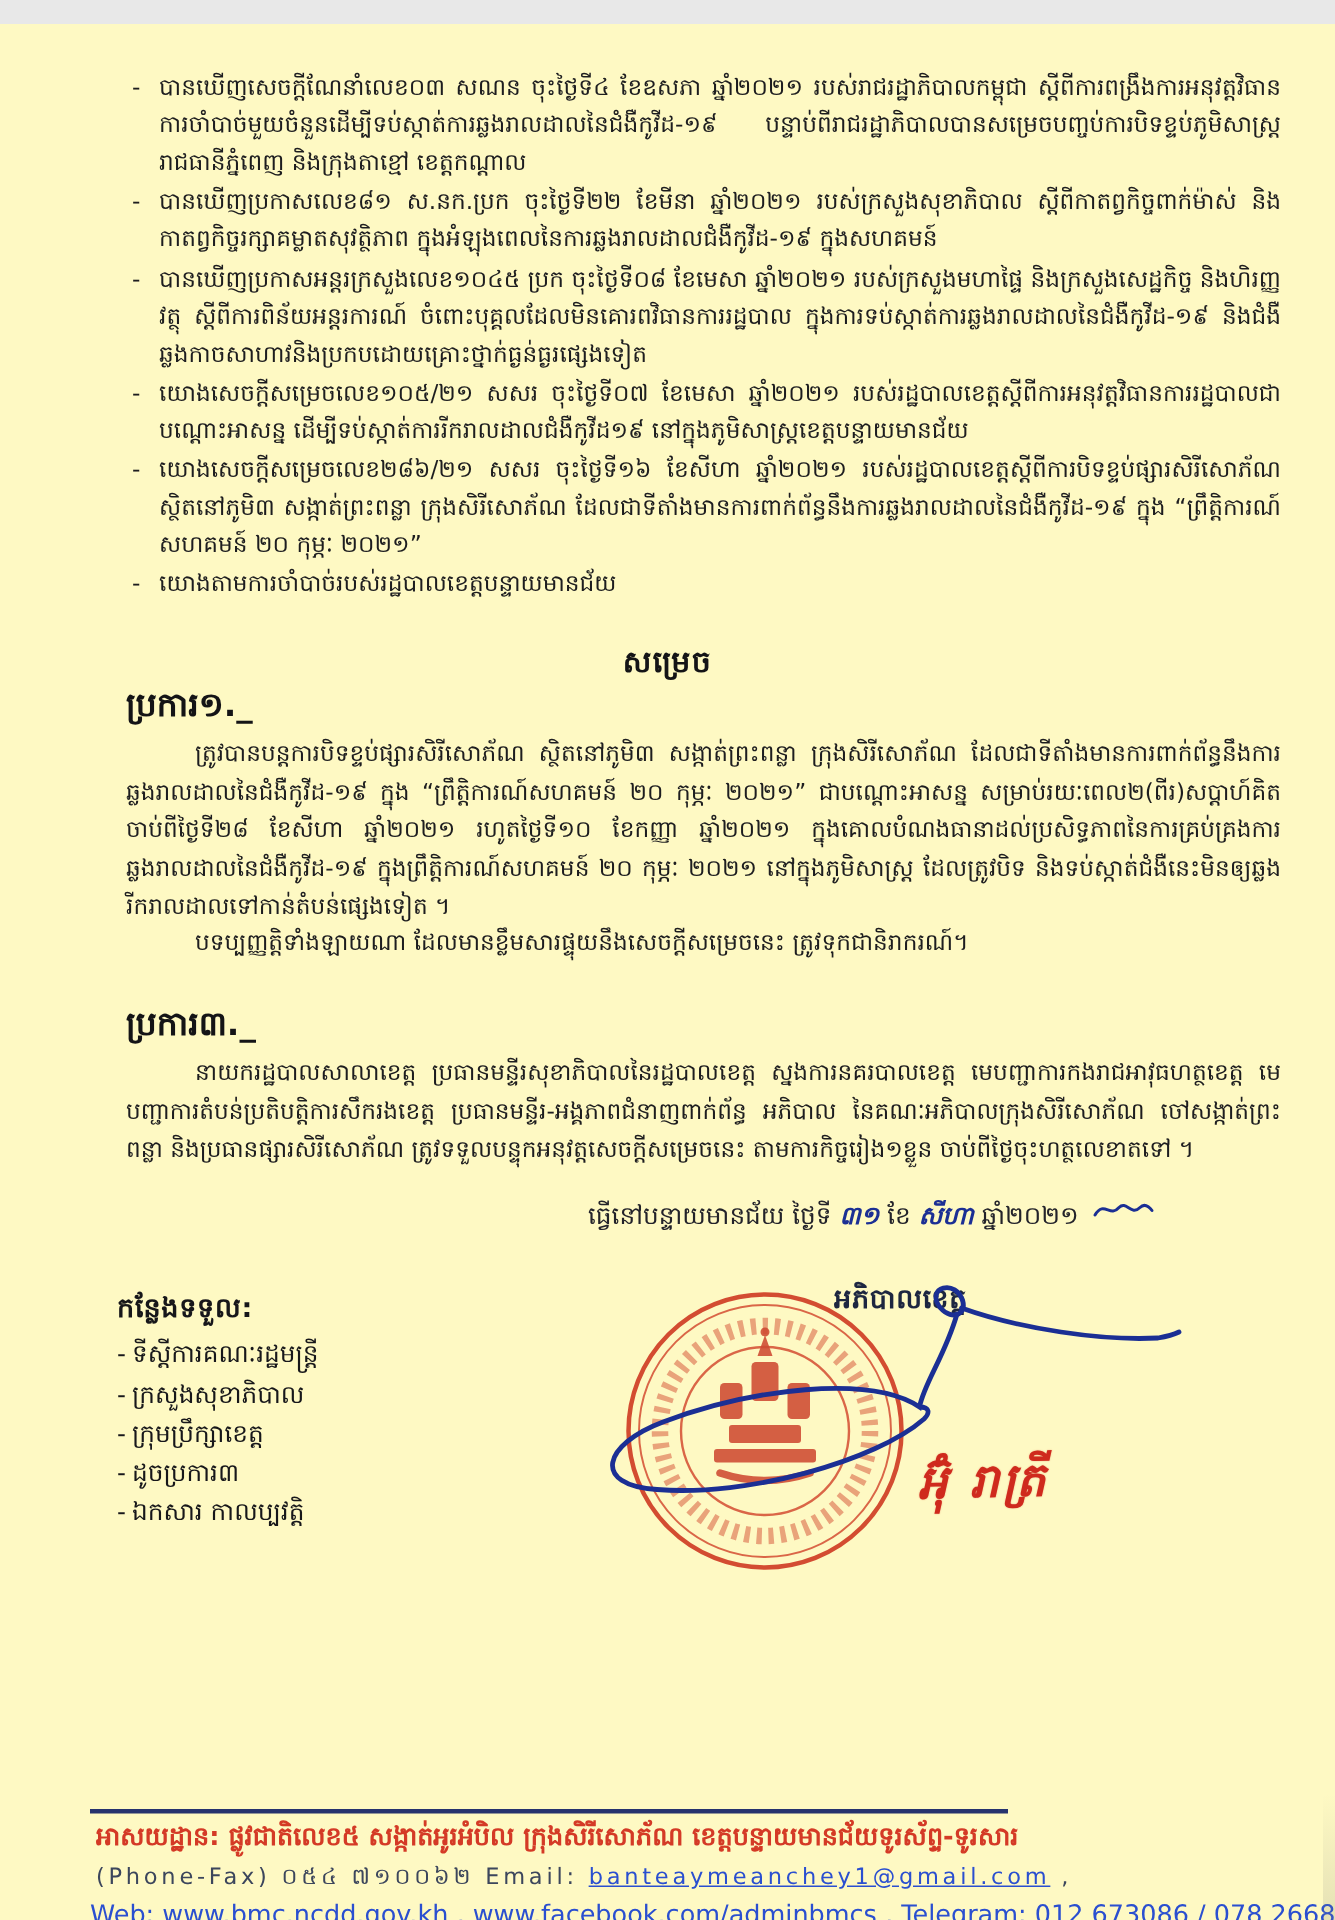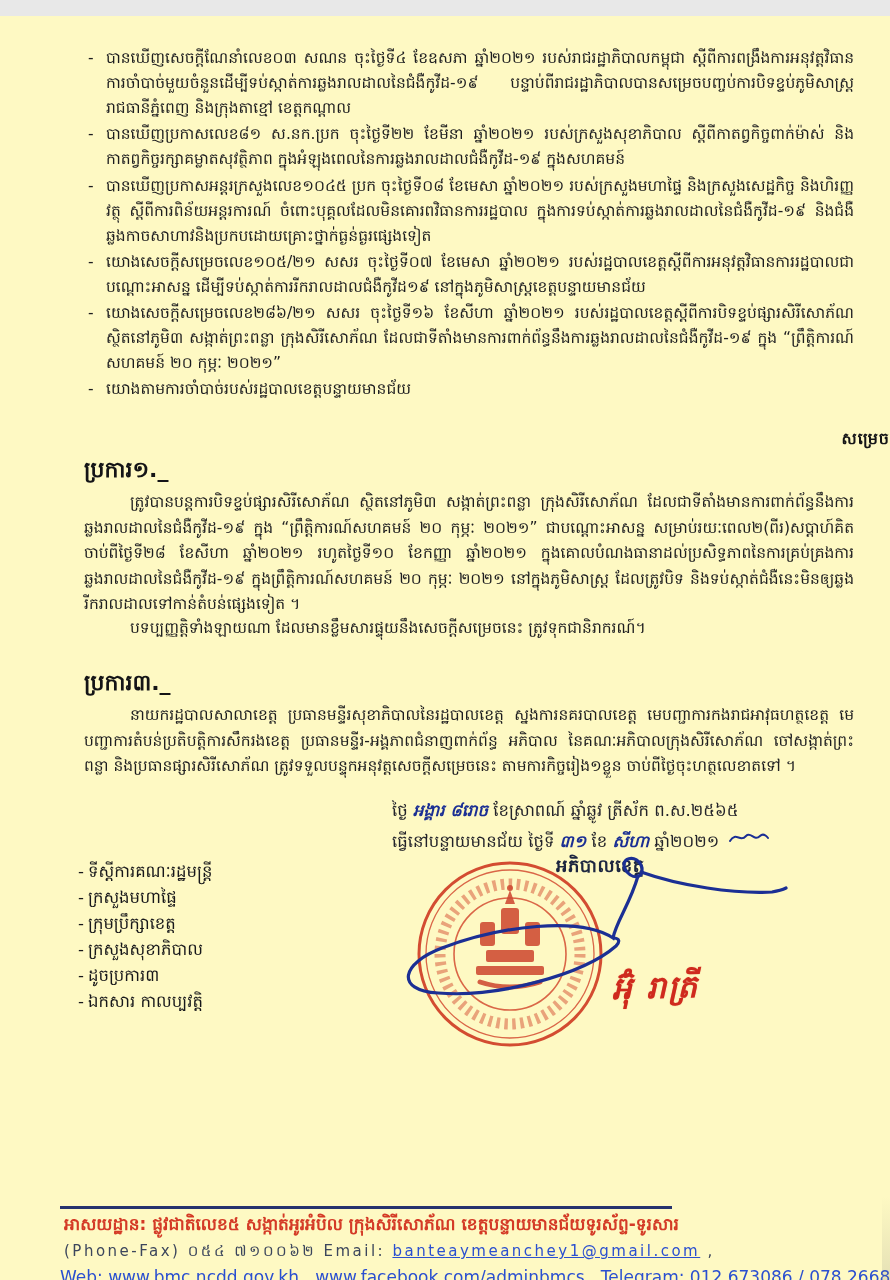--- a/index.html
+++ b/index.html
@@ -7,22 +7,22 @@
     position:relative;width:890px;height:1280px;margin:16px auto;
     background:#fef9c3;overflow:hidden;
     font-family:"DejaVu Sans","Liberation Sans",sans-serif;
     color:#1d1d1f;
   }
   
   .bullets{position:absolute;left:86px;top:30px;width:768px;font-size:15.5px;line-height:1.62;text-align:justify;}
   .bullet{position:relative;padding-left:20px;margin-bottom:1px;}
   .bullet::before{content:"-";position:absolute;left:2px;top:0;}
   
-  .decision{position:absolute;left:0;top:412px;width:100%;text-align:right;
-    font-size:16px;font-weight:bold;letter-spacing:1px;color:#141416;}
+  .decision{position:absolute;left:0;top:412px;width:100%;text-align:center;
+    font-size:20px;font-weight:bold;letter-spacing:1px;color:#141416;}
   
   .article{position:absolute;left:84px;width:770px;}
   .article .label{font-weight:bold;font-size:22px;color:#141416;}
   .article .body{margin:2px 0 0 0;font-size:15.5px;line-height:1.65;text-align:justify;text-indent:46px;}
   .art-1{top:440px;}
   .art-2{top:598px;}
   .art-3{top:653px;}
   
   .date-block{position:absolute;left:392px;top:780px;width:450px;font-size:16.5px;line-height:1.85;color:#23232a;}
   .hand{color:#1b2f94;font-style:italic;font-weight:bold;}
@@ -76,25 +76,20 @@
     <p class="body">បទប្បញ្ញត្តិទាំងឡាយណា ដែលមានខ្លឹមសារផ្ទុយនឹងសេចក្តីសម្រេចនេះ ត្រូវទុកជានិរាករណ៍។</p>
   </div>
 
   <div class="article art-3">
     <div class="label">ប្រការ៣._</div>
     <p class="body">នាយករដ្ឋបាលសាលាខេត្ត ប្រធានមន្ទីរសុខាភិបាលនៃរដ្ឋបាលខេត្ត ស្នងការនគរបាលខេត្ត មេបញ្ជាការកងរាជអាវុធហត្ថខេត្ត មេបញ្ជាការតំបន់ប្រតិបត្តិការសឹករងខេត្ត ប្រធានមន្ទីរ-អង្គភាពជំនាញពាក់ព័ន្ធ អភិបាល នៃគណៈអភិបាលក្រុងសិរីសោភ័ណ ចៅសង្កាត់ព្រះពន្លា និងប្រធានផ្សារសិរីសោភ័ណ ត្រូវទទួលបន្ទុកអនុវត្តសេចក្តីសម្រេចនេះ តាមការកិច្ចរៀង១ខ្លួន ចាប់ពីថ្ងៃចុះហត្ថលេខាតទៅ ។</p>
   </div>
 
   <div class="date-block">
     <div>
-      <span>ថ្ងៃ</span>
-      <span class="hand">អង្គារ ៨រោច</span>
-      <span>ខែស្រាពណ៍ ឆ្នាំឆ្លូវ ត្រីស័ក ព.ស.២៥៦៥</span>
-    </div>
-    <div>
       <span>ធ្វើនៅបន្ទាយមានជ័យ ថ្ងៃទី</span>
       <span class="hand">៣១</span>
       <span>ខែ</span>
       <span class="hand">សីហា</span>
       <span>ឆ្នាំ២០២១</span>
       <span class="hand-squiggle">
         <svg width="42" height="18" viewBox="0 0 42 18">
             <path d="M2,12 C8,2 12,14 18,7 C23,2 26,13 32,7 C36,3 40,9 40,9" fill="none" stroke="#1b2f94" stroke-width="2" stroke-linecap="round"></path>
           </svg>
       </span>
@@ -126,24 +121,24 @@
     <g fill="none" stroke="#1b2f94" stroke-width="3.2" stroke-linecap="round">
       <path d="M262,26 c-4,-16 -26,-10 -15,4 c8,9 19,4 14,-7"></path>
       <path d="M261,30 C300,44 355,52 392,50 c6,-1 10,-2 14,-4"></path>
       <path d="M258,34 C250,62 236,80 233,96 C200,74 120,84 62,106 C22,121 14,148 58,151 C118,156 204,132 236,104 C240,100 240,96 233,96"></path>
     </g>
   </svg>
 
   <div class="gov-name">អ៊ុំ រាត្រី</div>
 
   <div class="cc">
+    <div class="cc-header">កន្លែងទទួល:</div>
     <div class="cc-item">ទីស្តីការគណៈរដ្ឋមន្រ្តី</div>
-    <div class="cc-item">ក្រសួងមហាផ្ទៃ</div>
+    <div class="cc-item">ក្រសួងសុខាភិបាល</div>
     <div class="cc-item">ក្រុមប្រឹក្សាខេត្ត</div>
-    <div class="cc-item">ក្រសួងសុខាភិបាល</div>
     <div class="cc-item">ដូចប្រការ៣</div>
     <div class="cc-item">ឯកសារ កាលប្បវត្តិ</div>
   </div>
 
   <div class="footer">
     <div class="footer-rule"></div>
     <div class="f-line1">
       <span>អាសយដ្ឋាន: ផ្លូវជាតិលេខ៥ សង្កាត់អូរអំបិល ក្រុងសិរីសោភ័ណ ខេត្តបន្ទាយមានជ័យ</span>
       <span>ទូរស័ព្ទ-ទូរសារ</span>
     </div>

